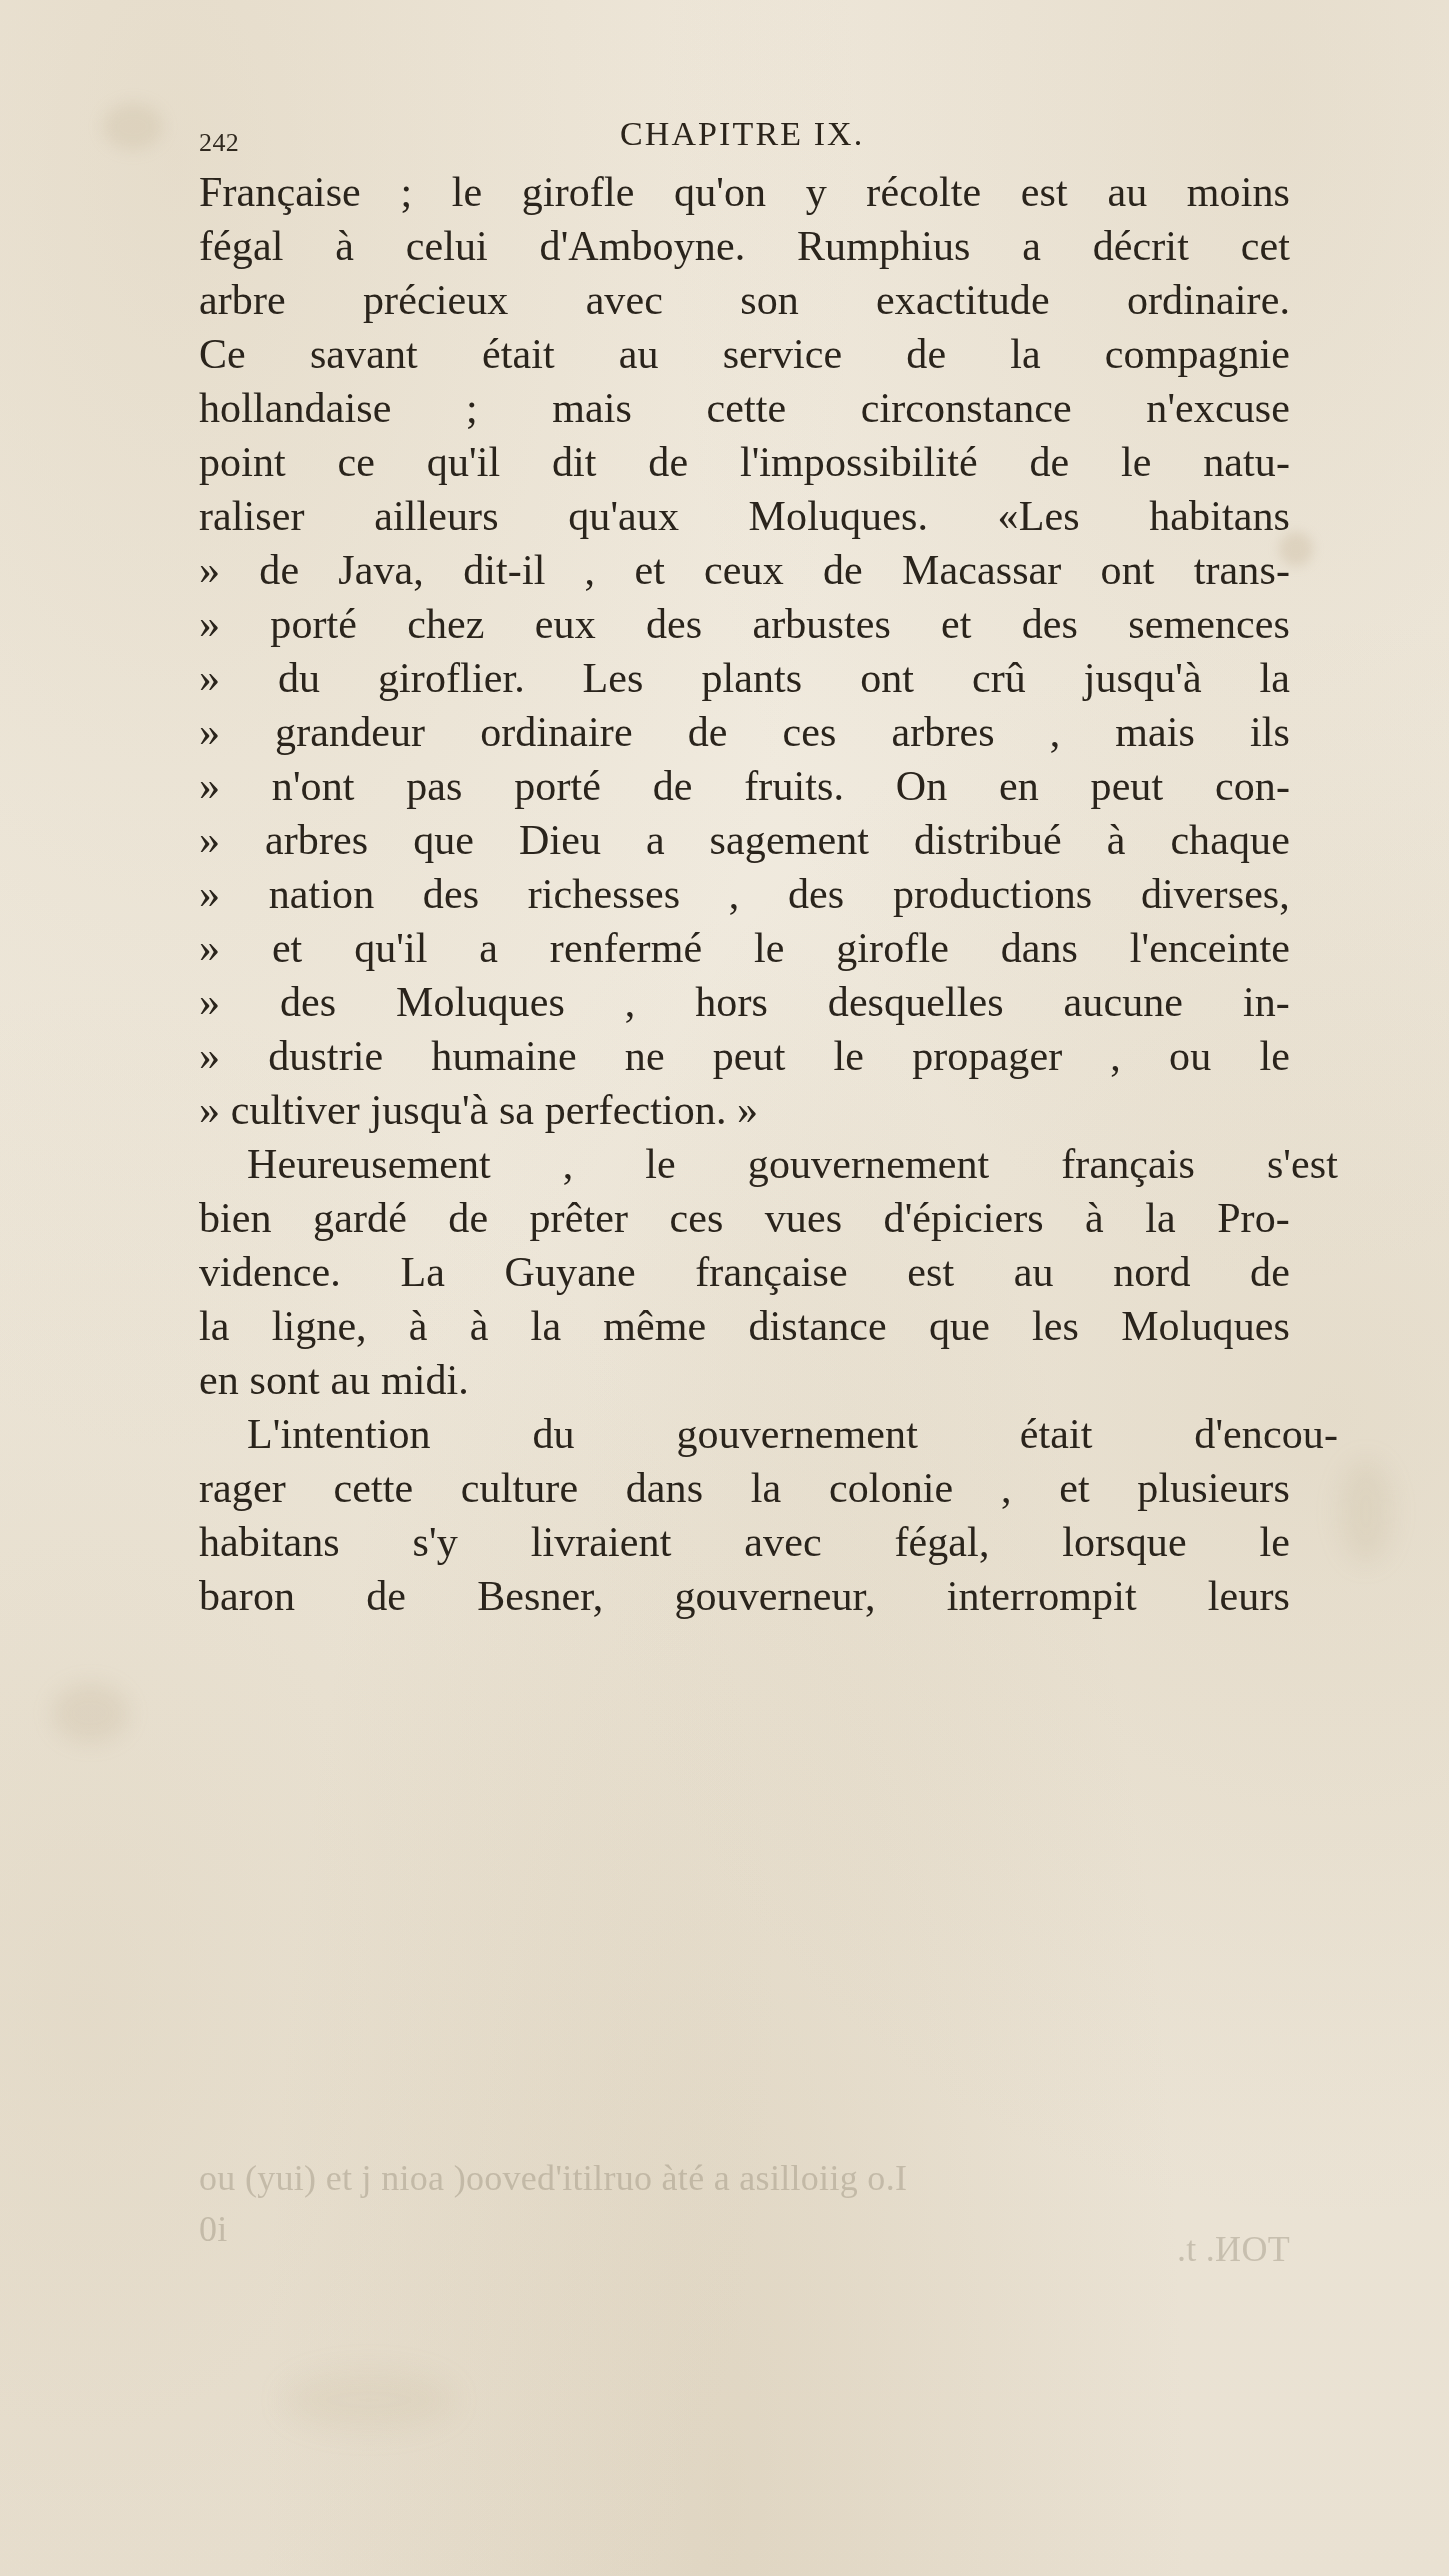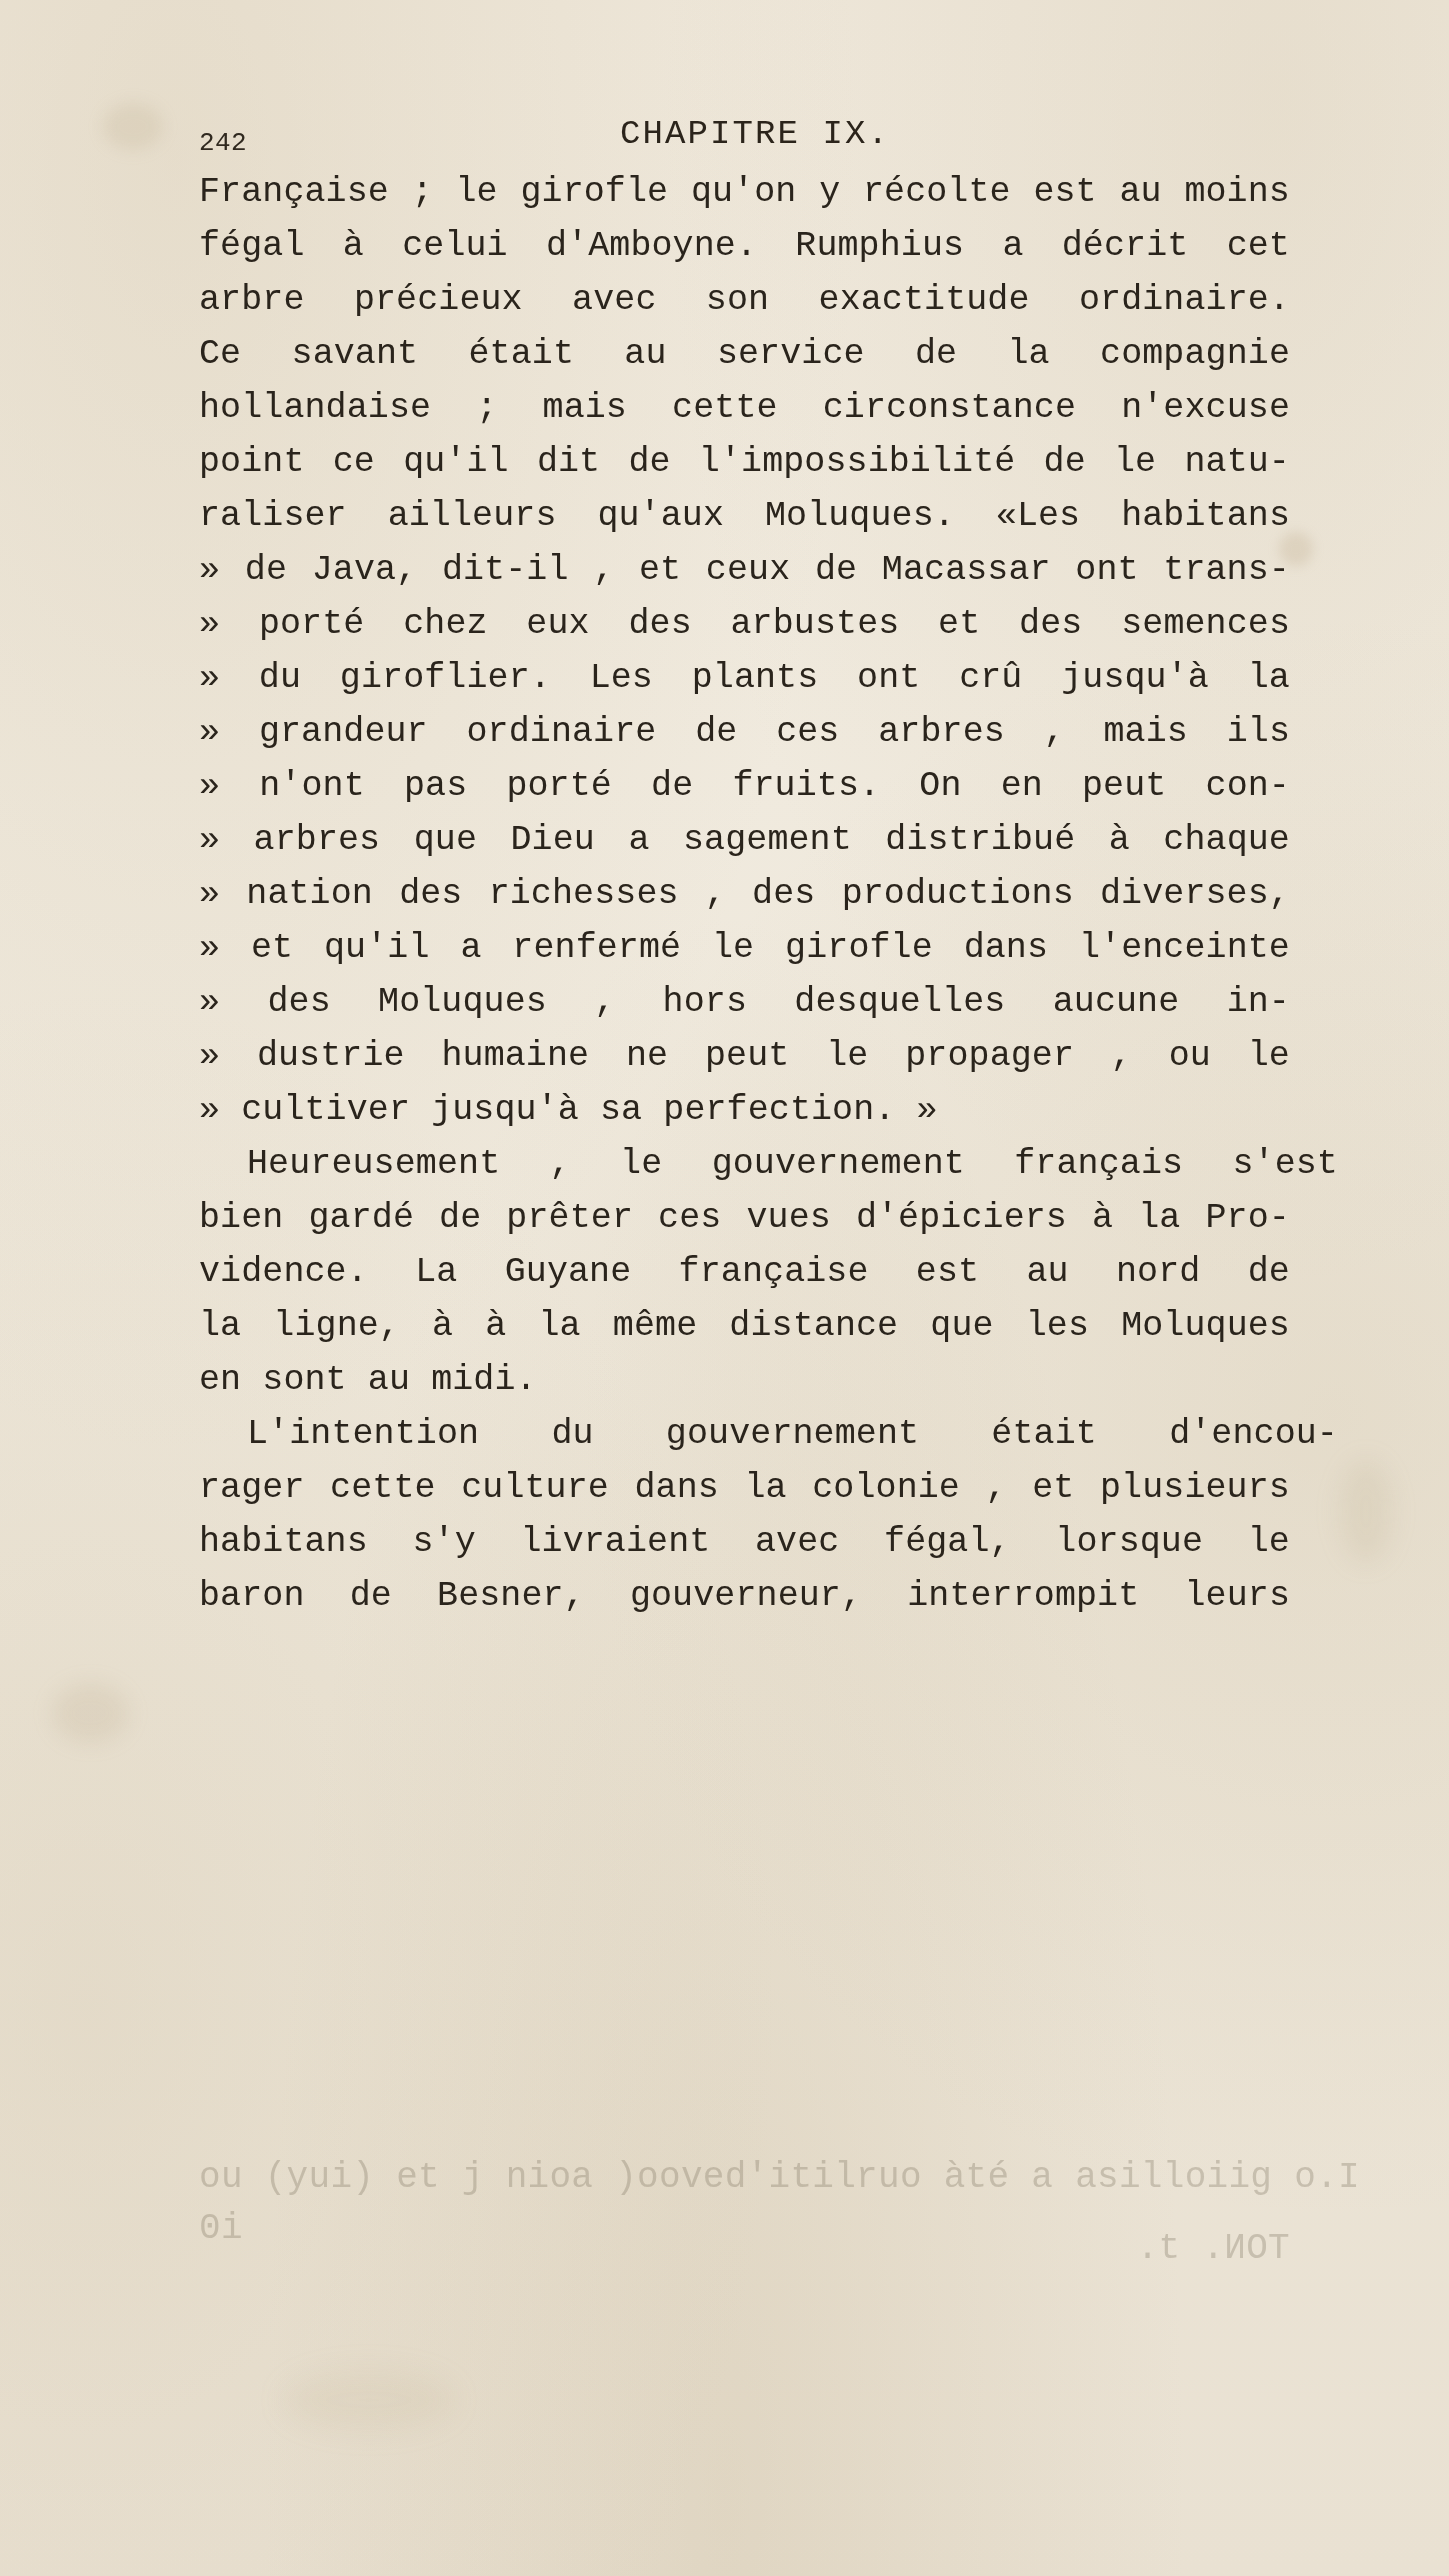--- a/index.html
+++ b/index.html
@@ -18,21 +18,20 @@
     position: relative;
     width: 1449px;
     height: 2576px;
     background:
       radial-gradient(ellipse at 12% 6%, rgba(205,190,160,0.28) 0%, rgba(205,190,160,0) 38%),
       radial-gradient(ellipse at 88% 4%, rgba(200,185,155,0.22) 0%, rgba(200,185,155,0) 34%),
       radial-gradient(ellipse at 92% 55%, rgba(198,182,150,0.22) 0%, rgba(198,182,150,0) 40%),
       radial-gradient(ellipse at 6% 78%, rgba(198,182,150,0.20) 0%, rgba(198,182,150,0) 36%),
       radial-gradient(ellipse at 50% 97%, rgba(196,180,148,0.26) 0%, rgba(196,180,148,0) 45%),
       linear-gradient(180deg, #efe8db 0%, #f0eade 30%, #ece5d7 65%, #e9e1d2 100%);
-    font-family: Liberation Mono, monospace;
   }
   .stain {
     position: absolute;
     border-radius: 50%;
     pointer-events: none;
   }
   .text-block {
     position: absolute;
     left: 199px;
     top: 112px;
@@ -53,21 +52,21 @@
   .chapter-title {
     position: absolute;
     left: 421px;
     top: 3.4px;
     font-size: 34px;
     letter-spacing: 2.1px;
     color: #2b241b;
     text-align: center;
   }
   .body-line {
-    font-size: 35px;
+    font-size: 42px;
     line-height: 54px;
     color: #2a241c;
     white-space: nowrap;
     letter-spacing: 0.1px;
   }
   .j {           
     display: flex;
     justify-content: space-between;
     width: 1091px;
   }

